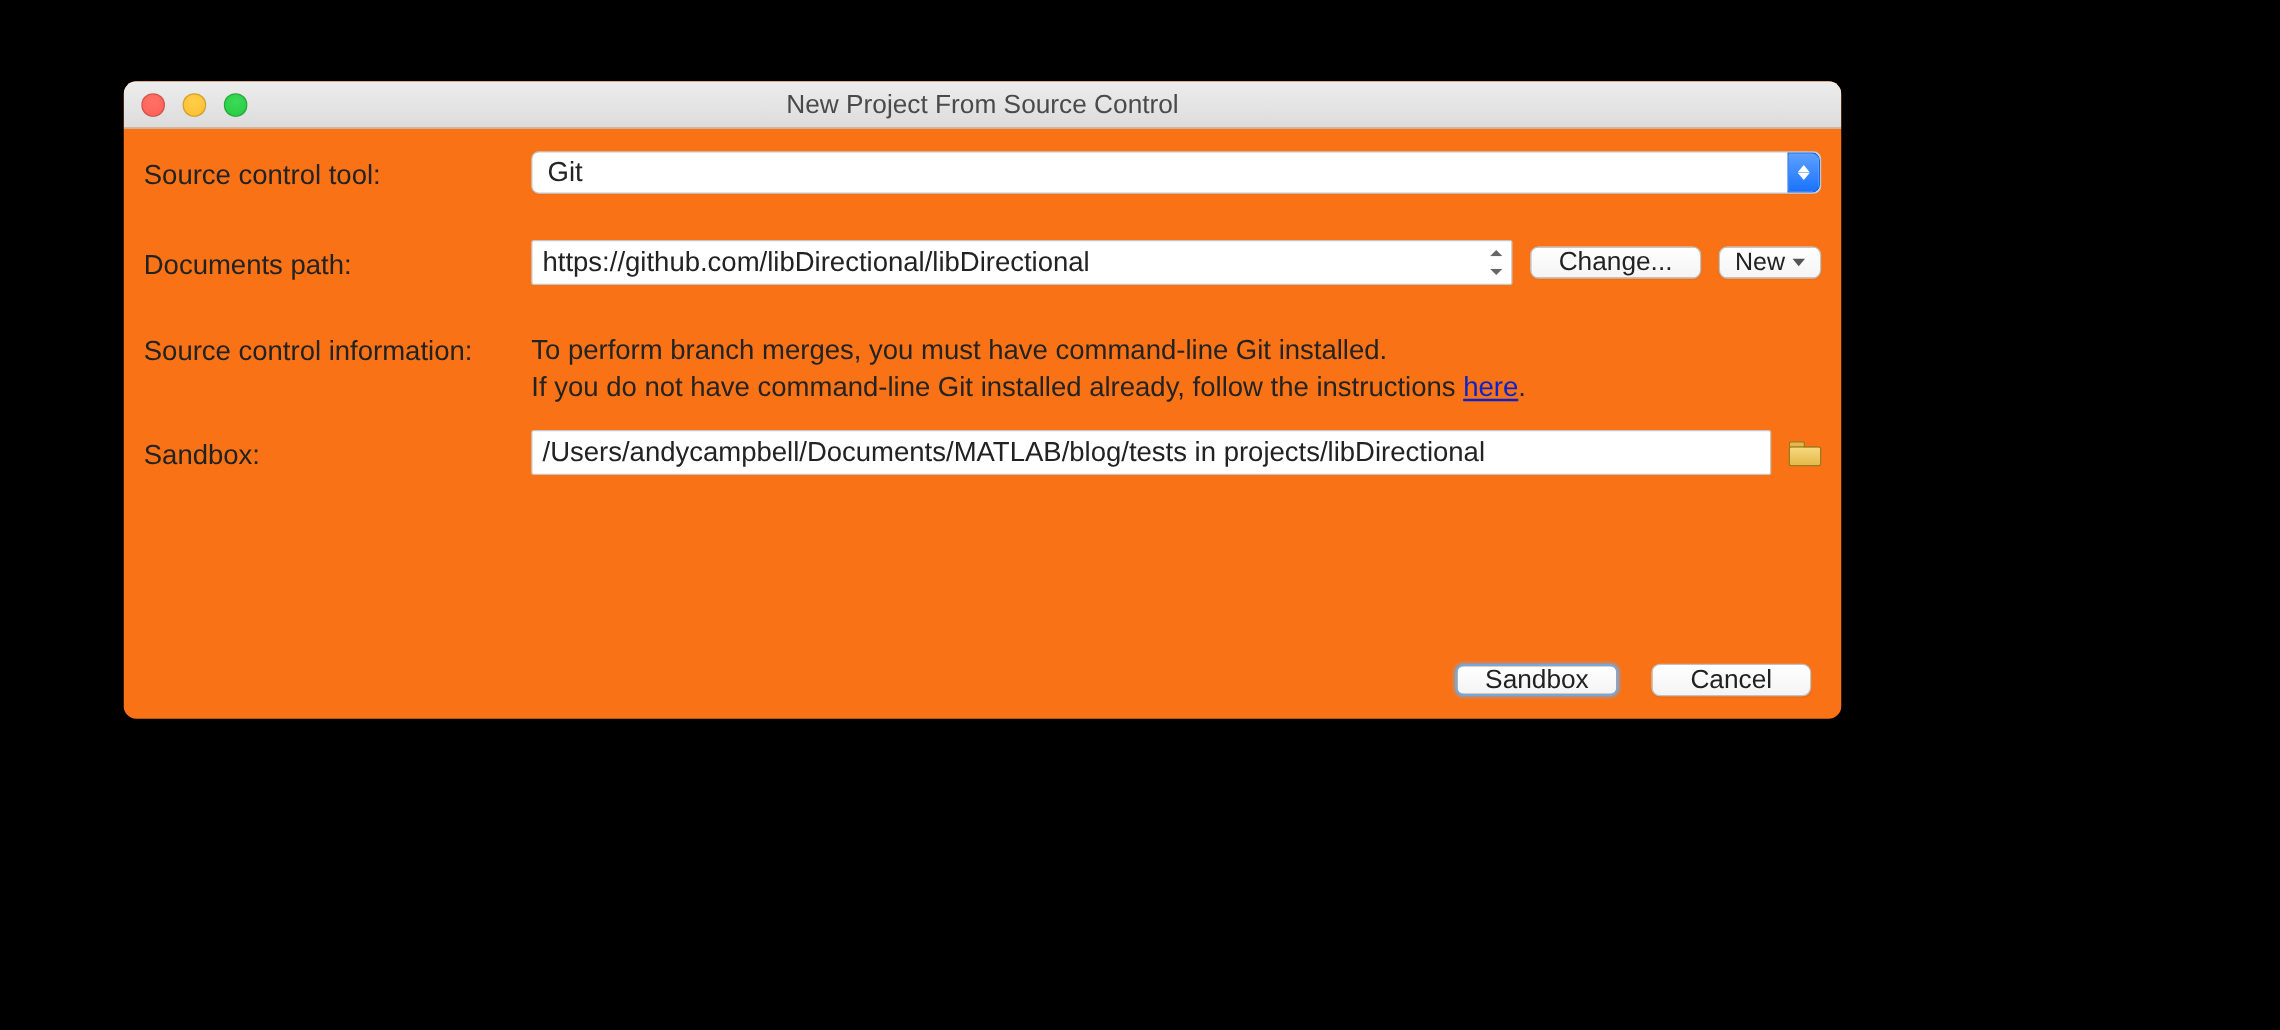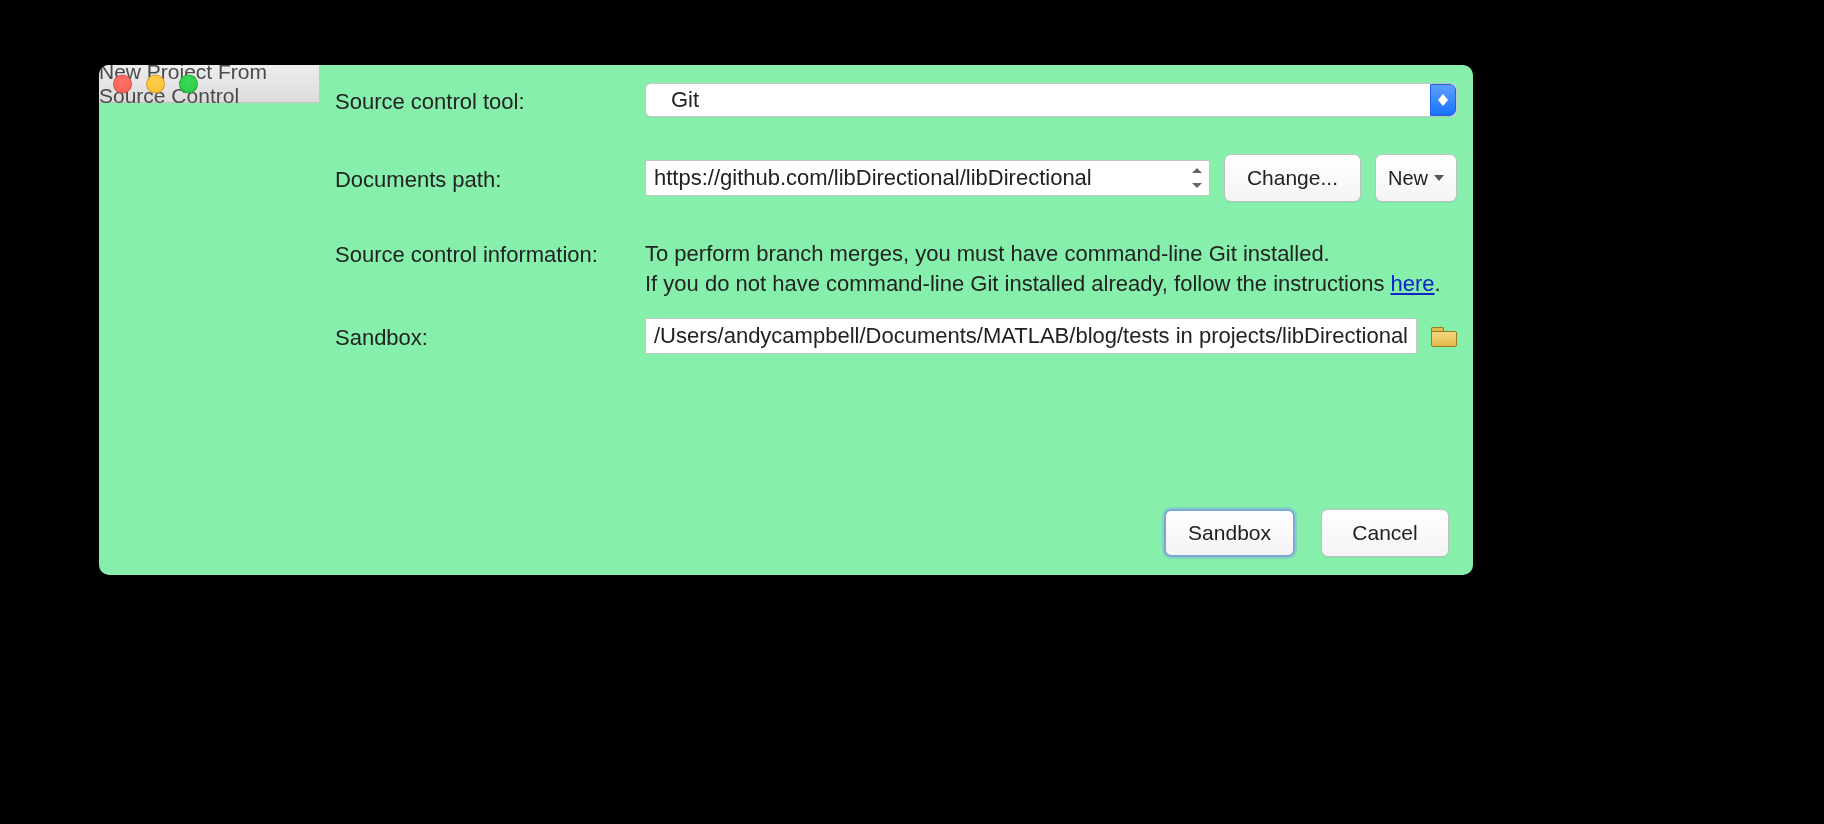--- a/index.html
+++ b/index.html
@@ -11,25 +11,26 @@
     font-size: 21px;
     color: #232323;
     position: relative;
   }
   .window {
     position: absolute;
     left: 99px;
     top: 65px;
     width: 1374px;
     height: 510px;
-    background: #86efac;
+    background: #f97316;
     border-radius: 10px;
     box-shadow: 0 20px 60px rgba(0,0,0,0.55), 0 0 0 1px rgba(0,0,0,0.2);
     overflow: hidden;
     display: flex;
+    flex-direction: column;
   }
   .titlebar {
     height: 38px;
     background: linear-gradient(#ededed, #dcdcdc);
     border-bottom: 1px solid #c4c4c4;
     position: relative;
     display: flex;
     align-items: center;
     justify-content: center;
   }
@@ -84,21 +85,21 @@
     height: 34px;
     background: #fff;
     border: 1px solid #c6c6c6;
     border-radius: 6px;
     display: flex;
     align-items: center;
     position: relative;
     box-shadow: 0 1px 0 rgba(0,0,0,0.03);
   }
   .select-text {
-    padding: 0 25px;
+    padding: 0 12px;
     font-size: 22px;
   }
   .select-arrows {
     width: 26px;
     height: 100%;
     background: linear-gradient(#5ea0ff, #1973ff);
     border-radius: 0 6px 6px 0;
     position: absolute;
     right: 0; top: 0;
     display: flex;
@@ -134,21 +135,21 @@
     display: flex;
     flex-direction: column;
   }
   .stepper div {
     flex:1;
     display:flex; align-items:center; justify-content:center;
   }
 
   
   .btn {
-    height: 48px;
+    height: 26px;
     padding: 0 22px;
     background: linear-gradient(#ffffff, #f4f4f4);
     border: 1px solid #c0c0c0;
     border-radius: 7px;
     font-size: 21px;
     color: #222;
     display: inline-flex;
     align-items: center;
     justify-content: center;
     box-shadow: 0 1px 0 rgba(255,255,255,0.6) inset, 0 1px 1px rgba(0,0,0,0.05);

